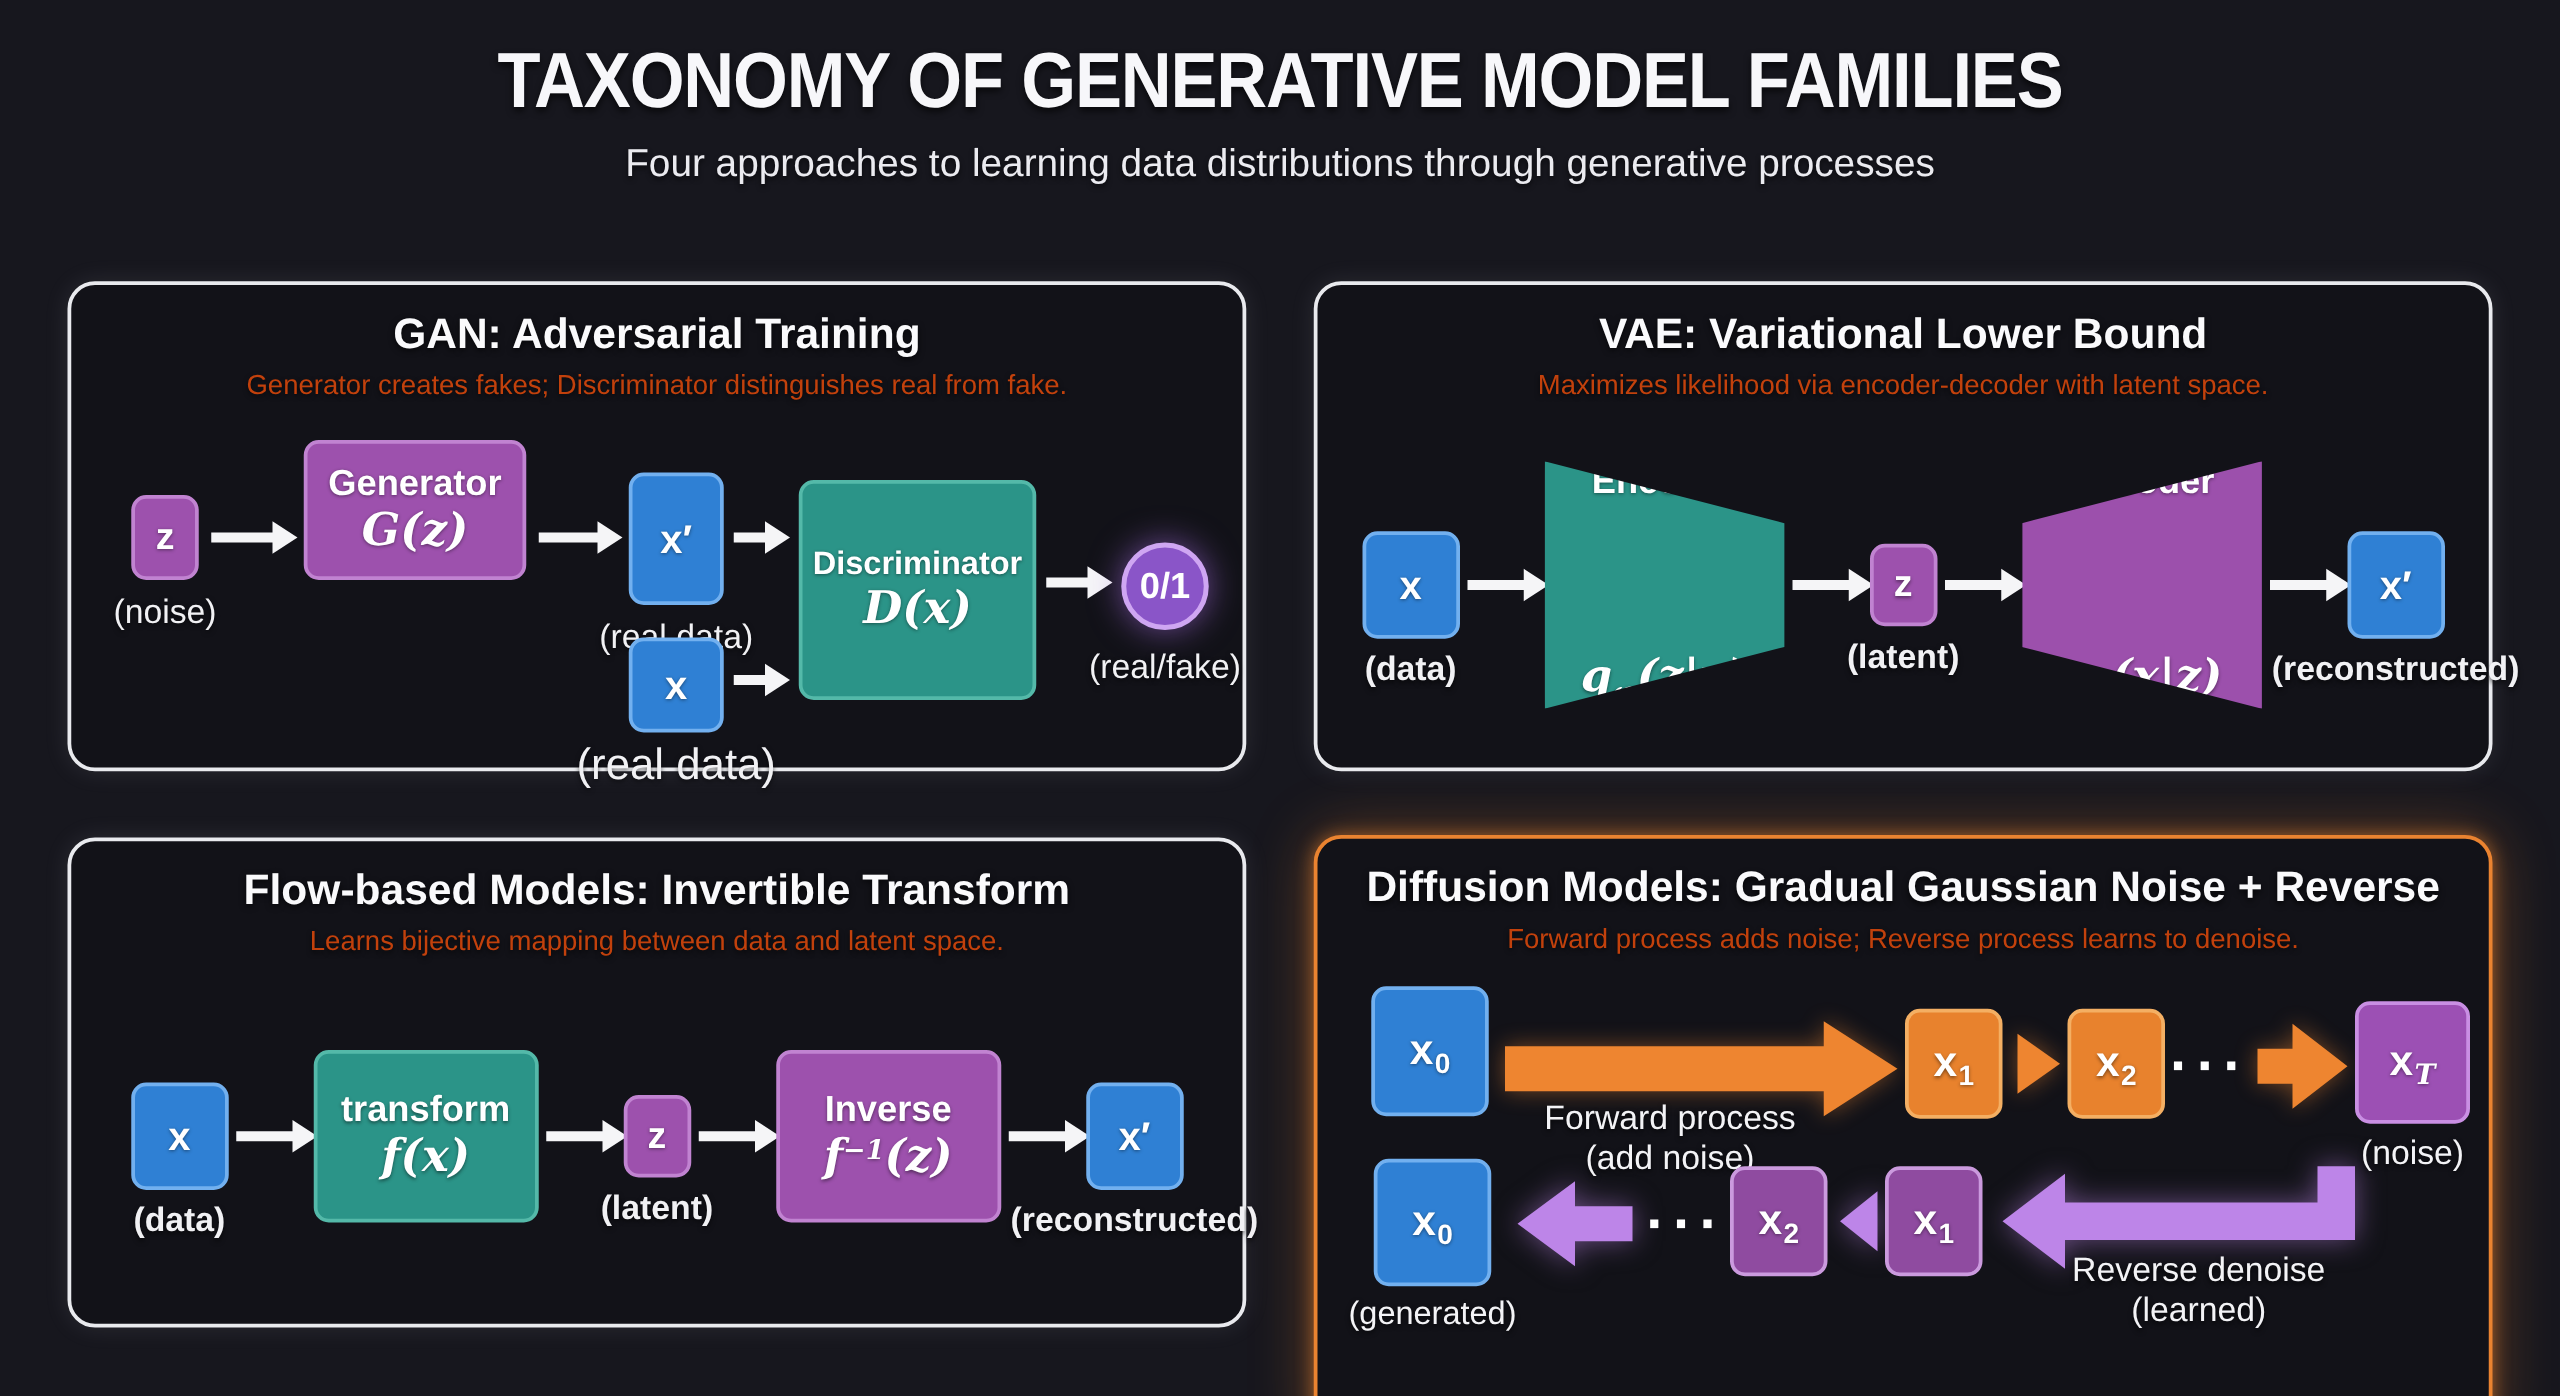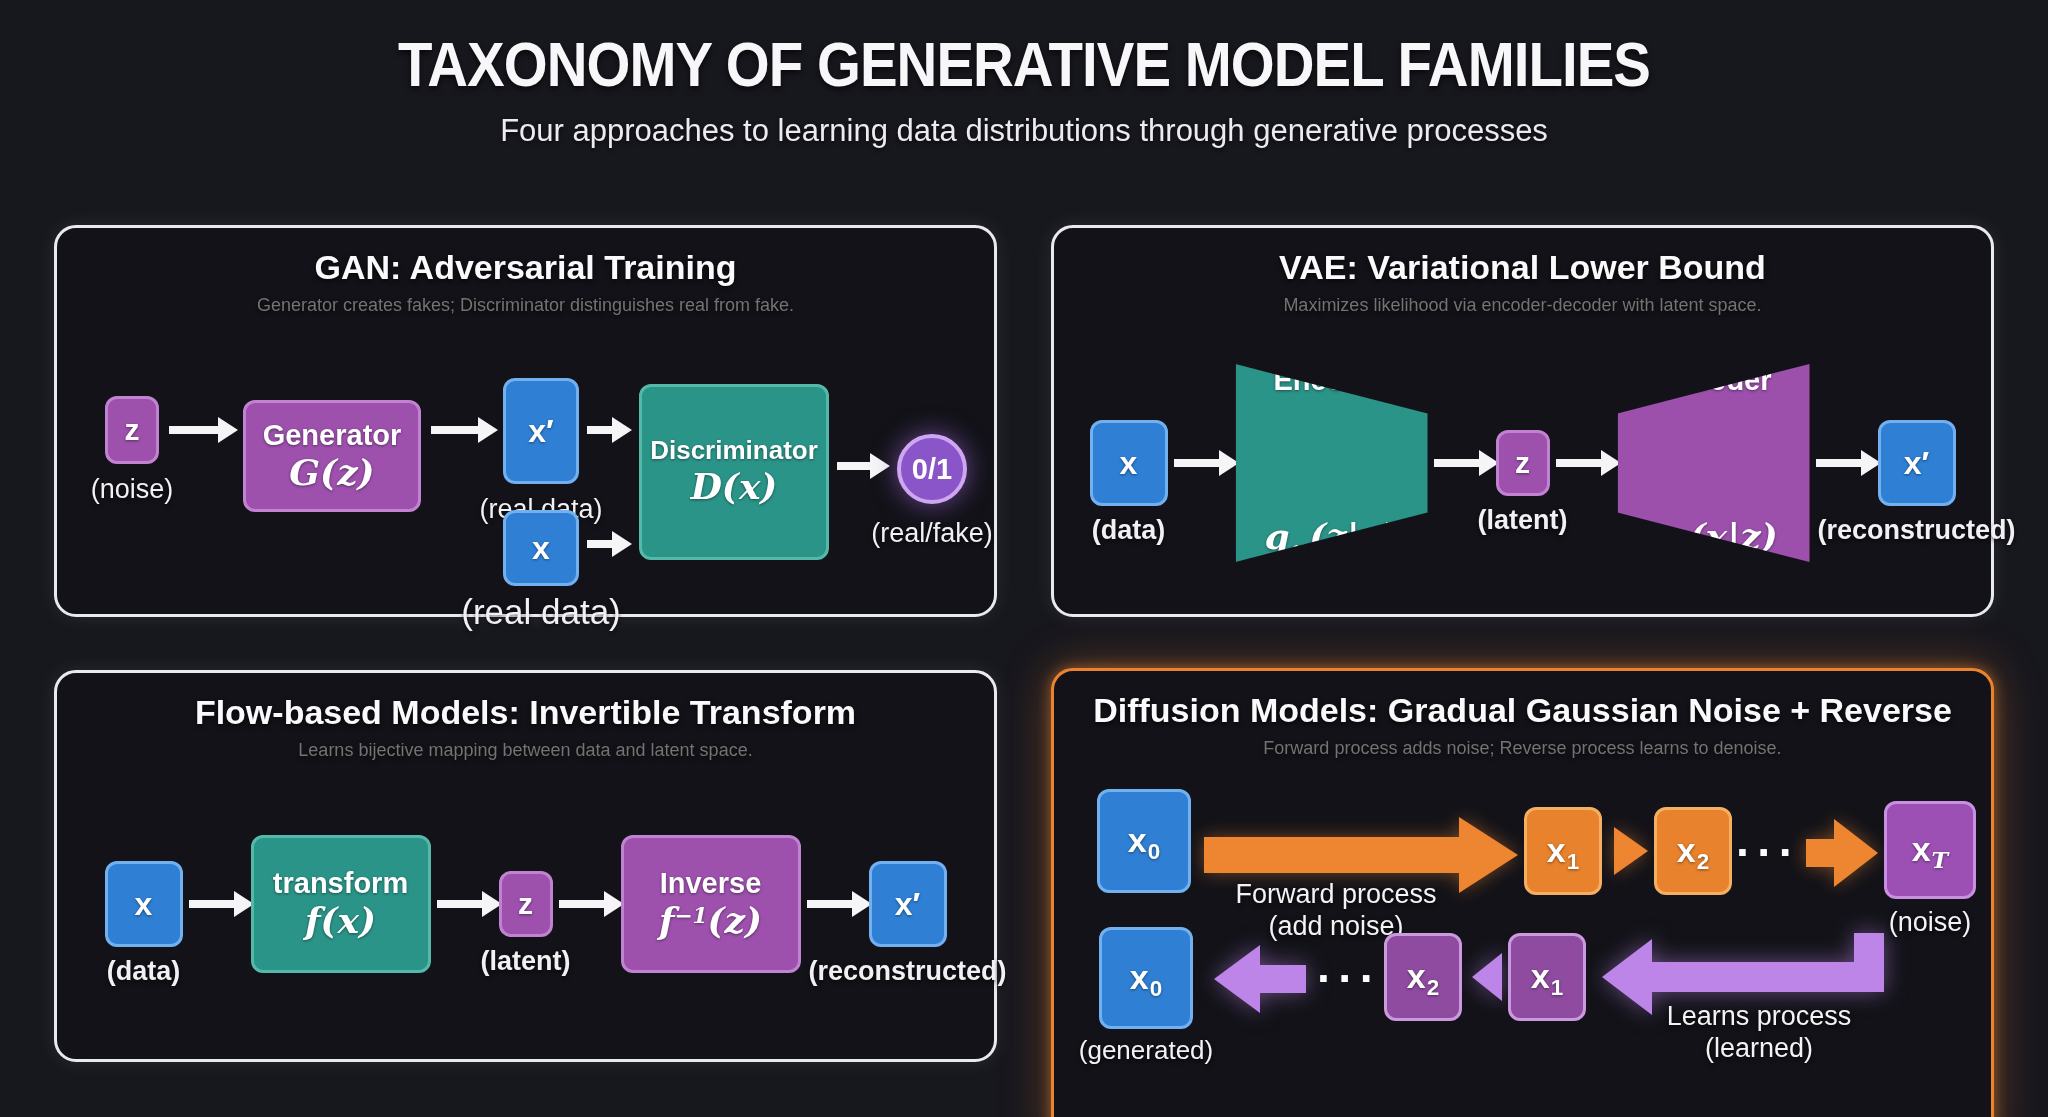--- a/index.html
+++ b/index.html
@@ -32,21 +32,21 @@
   #panel-gan  { left:54px;  top:225px; }
   #panel-vae  { left:1051px; top:225px; }
   #panel-flow { left:54px;  top:670px; }
   #panel-diffusion {
     left:1051px; top:668px; height:490px;
     border-color:#ea8330;
     box-shadow:0 0 48px rgba(234,131,48,.38), 0 0 14px rgba(234,131,48,.55);
   }
   .ptitle { text-align:center; margin-top:20px; font-size:34px; font-weight:700;
             color:#fafafc; text-shadow:0 2px 5px rgba(0,0,0,.7); }
-  .psub   { text-align:center; margin-top:8px; font-size:18px; color:#737373;
+  .psub   { text-align:center; margin-top:8px; font-size:22px; color:#c2410c;
             text-shadow:0 2px 4px rgba(0,0,0,.6); }
 
   
   .box { display:flex; flex-direction:column; align-items:center; justify-content:center;
          color:#fff; font-weight:700; border-radius:12px; line-height:1.15;
          text-shadow:0 1px 3px rgba(0,0,0,.45); }
   .blue    { background:#2f80d4; border:3px solid #72b0ef; }
   .purple  { background:#9d51ad; border:3px solid #c183d1; }
   .purple2 { background:#8f4ba0; border:3px solid #cb9ade; }
   .xtbox   { background:#9c50b4; border:3px solid #c98fe3; }
@@ -119,21 +119,21 @@
   <div class="ptitle">GAN: Adversarial Training</div>
   <div class="psub">Generator creates fakes; Discriminator distinguishes real from fake.</div>
 
   <div class="abs box purple" style="left:48px;top:168px;width:54px;height:68px;">
     <span class="lbl30">z</span>
   </div>
   <div class="cap" style="left:75px;top:246px;">(noise)</div>
 
   <div class="abs warrow w50" style="left:112px;top:198px;"></div>
 
-  <div class="abs box purple" style="left:186px;top:124px;width:178px;height:112px;margin-top:48px;">
+  <div class="abs box purple" style="left:186px;top:124px;width:178px;height:112px;">
     <span class="bname">Generator</span>
     <span class="bformula">G(z)</span>
   </div>
 
   <div class="abs warrow w48" style="left:374px;top:198px;"></div>
 
   <div class="abs box blue" style="left:446px;top:150px;width:76px;height:106px;">
     <span class="lbl32">x′</span>
   </div>
   <div class="cap" style="left:484px;top:266px;">(real data)</div>
@@ -263,15 +263,15 @@
 
   <div class="dots" style="left:295px;top:284px;">···</div>
 
   <div class="abs box purple2 dbox" style="left:330px;top:262px;width:78px;height:88px;">
     <span><span>x</span><span class="bsub">2</span></span>
   </div>
   <div class="abs box purple2 dbox" style="left:454px;top:262px;width:78px;height:88px;">
     <span><span>x</span><span class="bsub">1</span></span>
   </div>
 
-  <div class="dlabel" style="left:705px;top:330px;">Learns process</div>
+  <div class="dlabel" style="left:705px;top:330px;">Reverse denoise</div>
   <div class="dlabel" style="left:705px;top:362px;">(learned)</div>
 </div>
 
 </body></html>

